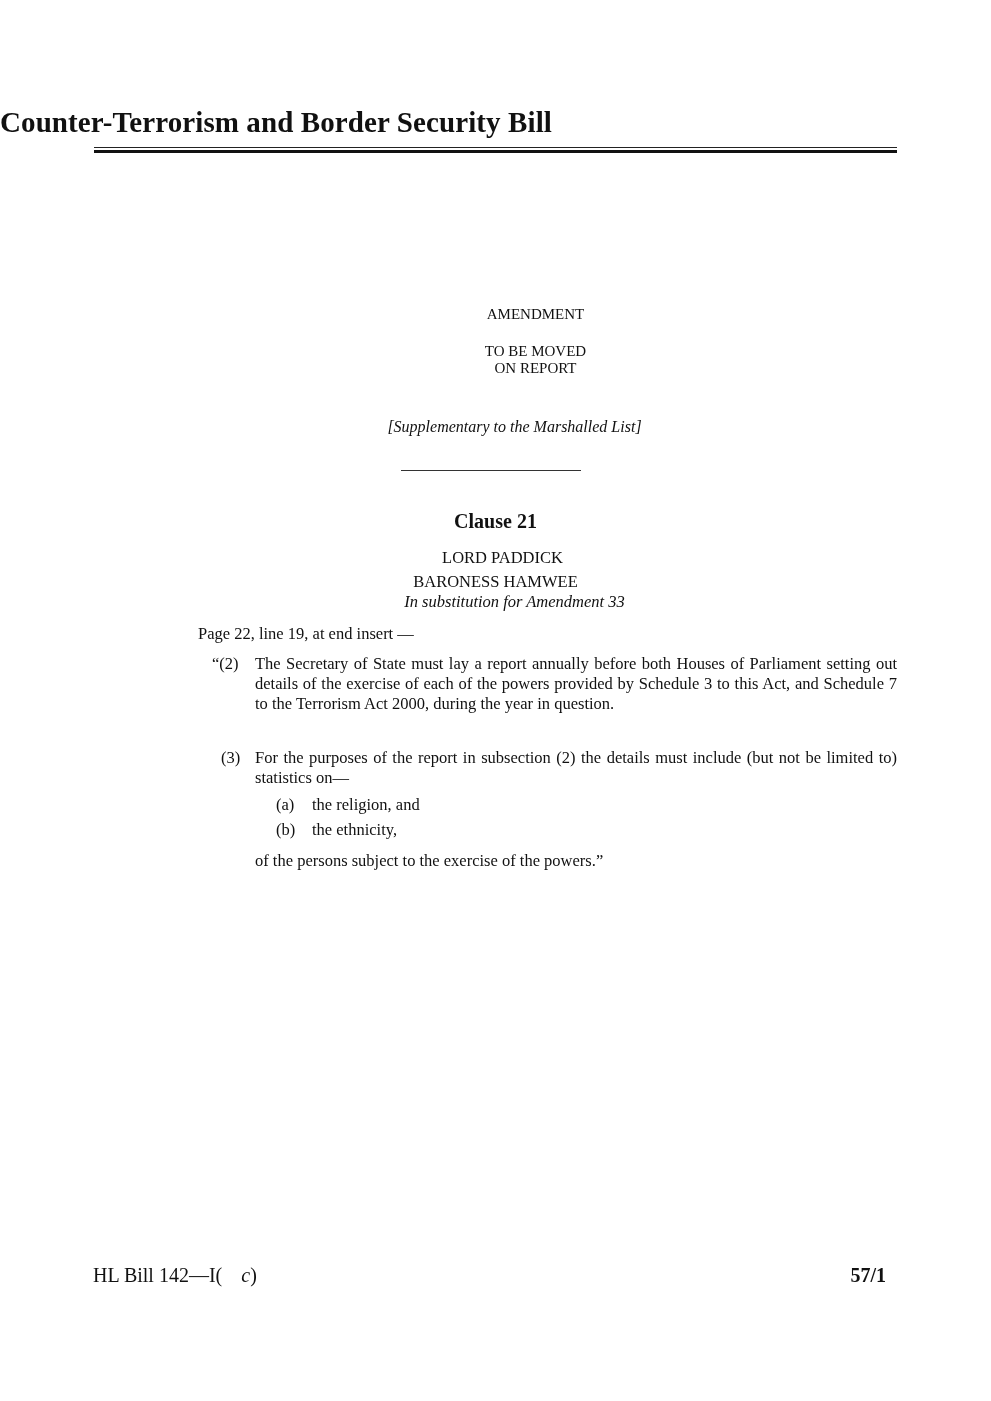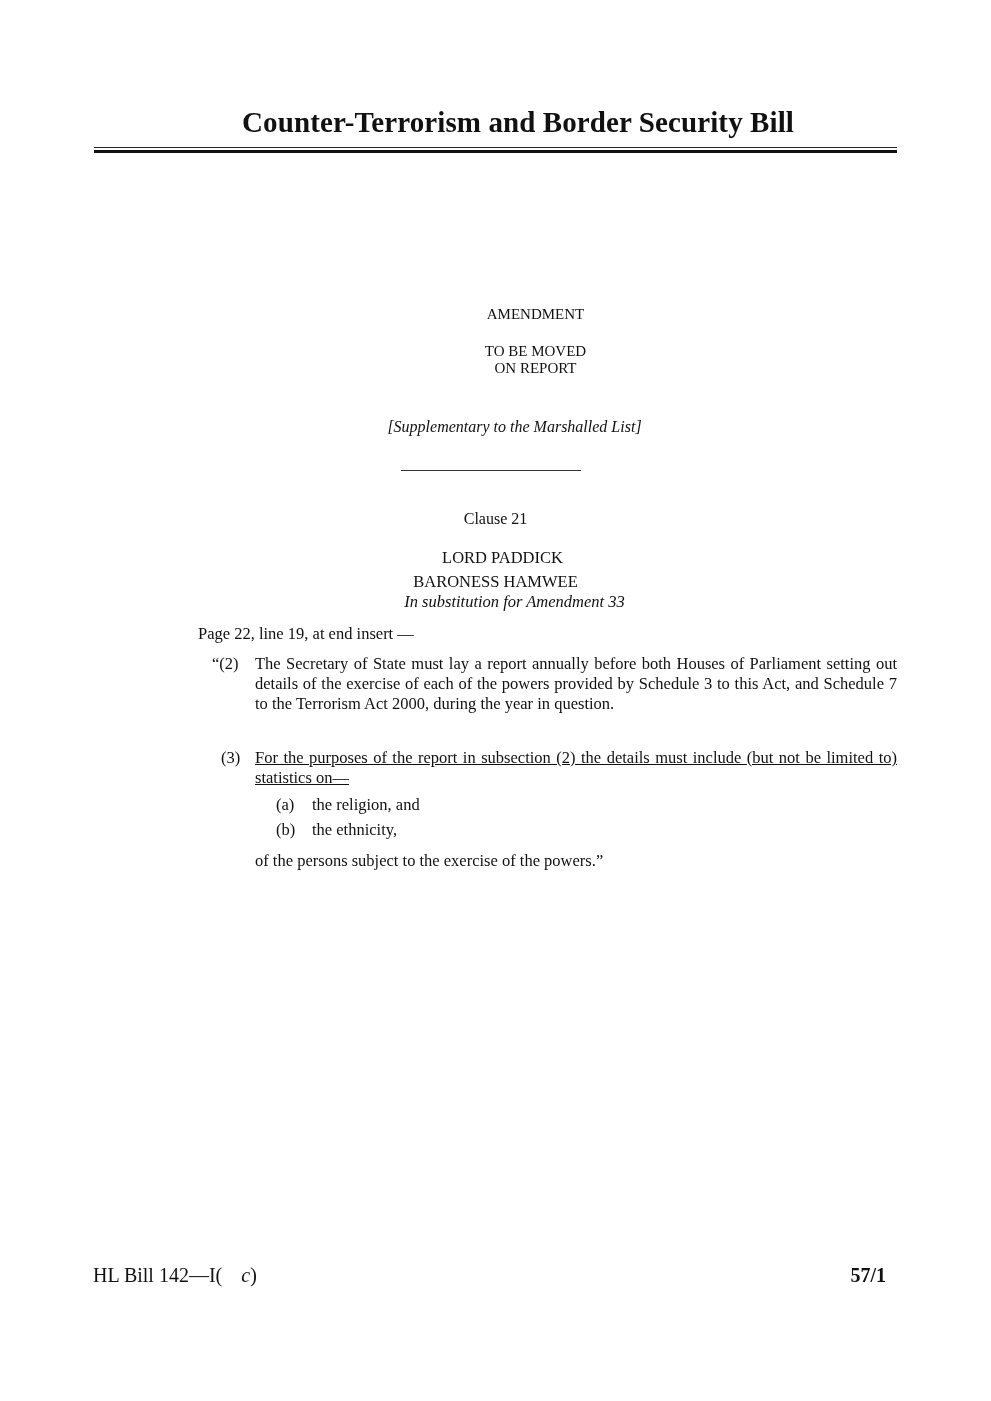--- a/index.html
+++ b/index.html
@@ -2,35 +2,35 @@
 <html><head>
 <meta charset="utf-8">
 <style>
   html, body { margin: 0; padding: 0; background: #ffffff; }
   body {
     width: 991px; height: 1401px; position: relative; overflow: hidden;
     font-family: "Liberation Serif", "DejaVu Serif", serif; color: #111;
   }
   .title {
     position: absolute; left: 0; width: 794px; top: 106px;
-    text-align: right; font-size: 29px; font-weight: bold; letter-spacing: 0.1px;
+    text-align: left; font-size: 29px; font-weight: bold; letter-spacing: 0.1px;
   }
   .rule-thin {
     position: absolute; left: 94px; width: 803px; top: 147px; height: 1px; background: #222;
   }
   .rule-thick {
     position: absolute; left: 94px; width: 803px; top: 150px; height: 2.5px; background: #111;
   }
   .center { position: absolute; left: 0; width: 991px; text-align: center; font-size: 18px; }
   .heading-line { font-size: 15px; padding-left: 40px; }
   .italic { font-style: italic; margin-left: 19px; }
   .sep {
     position: absolute; left: 401px; width: 180px; top: 470px; height: 1px; background: #333;
   }
-  .clause { font-weight: normal; font-size: 16px; }
+  .clause { font-weight: bold; font-size: 20px; }
   .sponsor { font-size: 16.5px; line-height: 20px; }
   .body-text { position: absolute; font-size: 16.5px; line-height: 20px; }
   .just { text-align: justify; text-align-last: left; }
   .footer { position: absolute; top: 1264px; font-size: 20px; }
 </style>
 </head>
 <body>
 
 <div>
 
@@ -50,21 +50,21 @@
   <div class="center sponsor" style="top:548px;padding-left:7px;">LORD PADDICK</div>
   <div class="center sponsor" style="top:572px;">BARONESS HAMWEE</div>
   <div class="center sponsor italic" style="top:592px;">In substitution for Amendment 33</div>
 
   <div class="body-text" style="left:198px; top:624px;">Page 22, line 19, at end insert —</div>
 
   <div class="body-text" style="left:212px; top:654px;">“(2)</div>
   <div class="body-text just" style="left:255px; top:654px; width:642px;">The Secretary of State must lay a report annually before both Houses of Parliament setting out details of the exercise of each of the powers provided by Schedule 3 to this Act, and Schedule 7 to the Terrorism Act 2000, during the year in question.</div>
 
   <div class="body-text" style="left:221px; top:748px;">(3)</div>
-  <div class="body-text just" style="left:255px; top:748px; width:642px;text-decoration:underline;">For the purposes of the report in subsection (2) the details must include (but not be limited to) statistics on—</div>
+  <div class="body-text just" style="left:255px; top:748px; width:642px;">For the purposes of the report in subsection (2) the details must include (but not be limited to) statistics on—</div>
 
   <div class="body-text" style="left:276px; top:795px;">(a)</div>
   <div class="body-text" style="left:312px; top:795px;">the religion, and</div>
 
   <div class="body-text" style="left:276px; top:820px;">(b)</div>
   <div class="body-text" style="left:312px; top:820px;">the ethnicity,</div>
 
   <div class="body-text" style="left:255px; top:851px;">of the persons subject to the exercise of the powers.”</div>
 
   <div class="footer" style="left:93px;"><span>HL Bill 142—I(</span><span class="italic">c</span><span>)</span></div>

